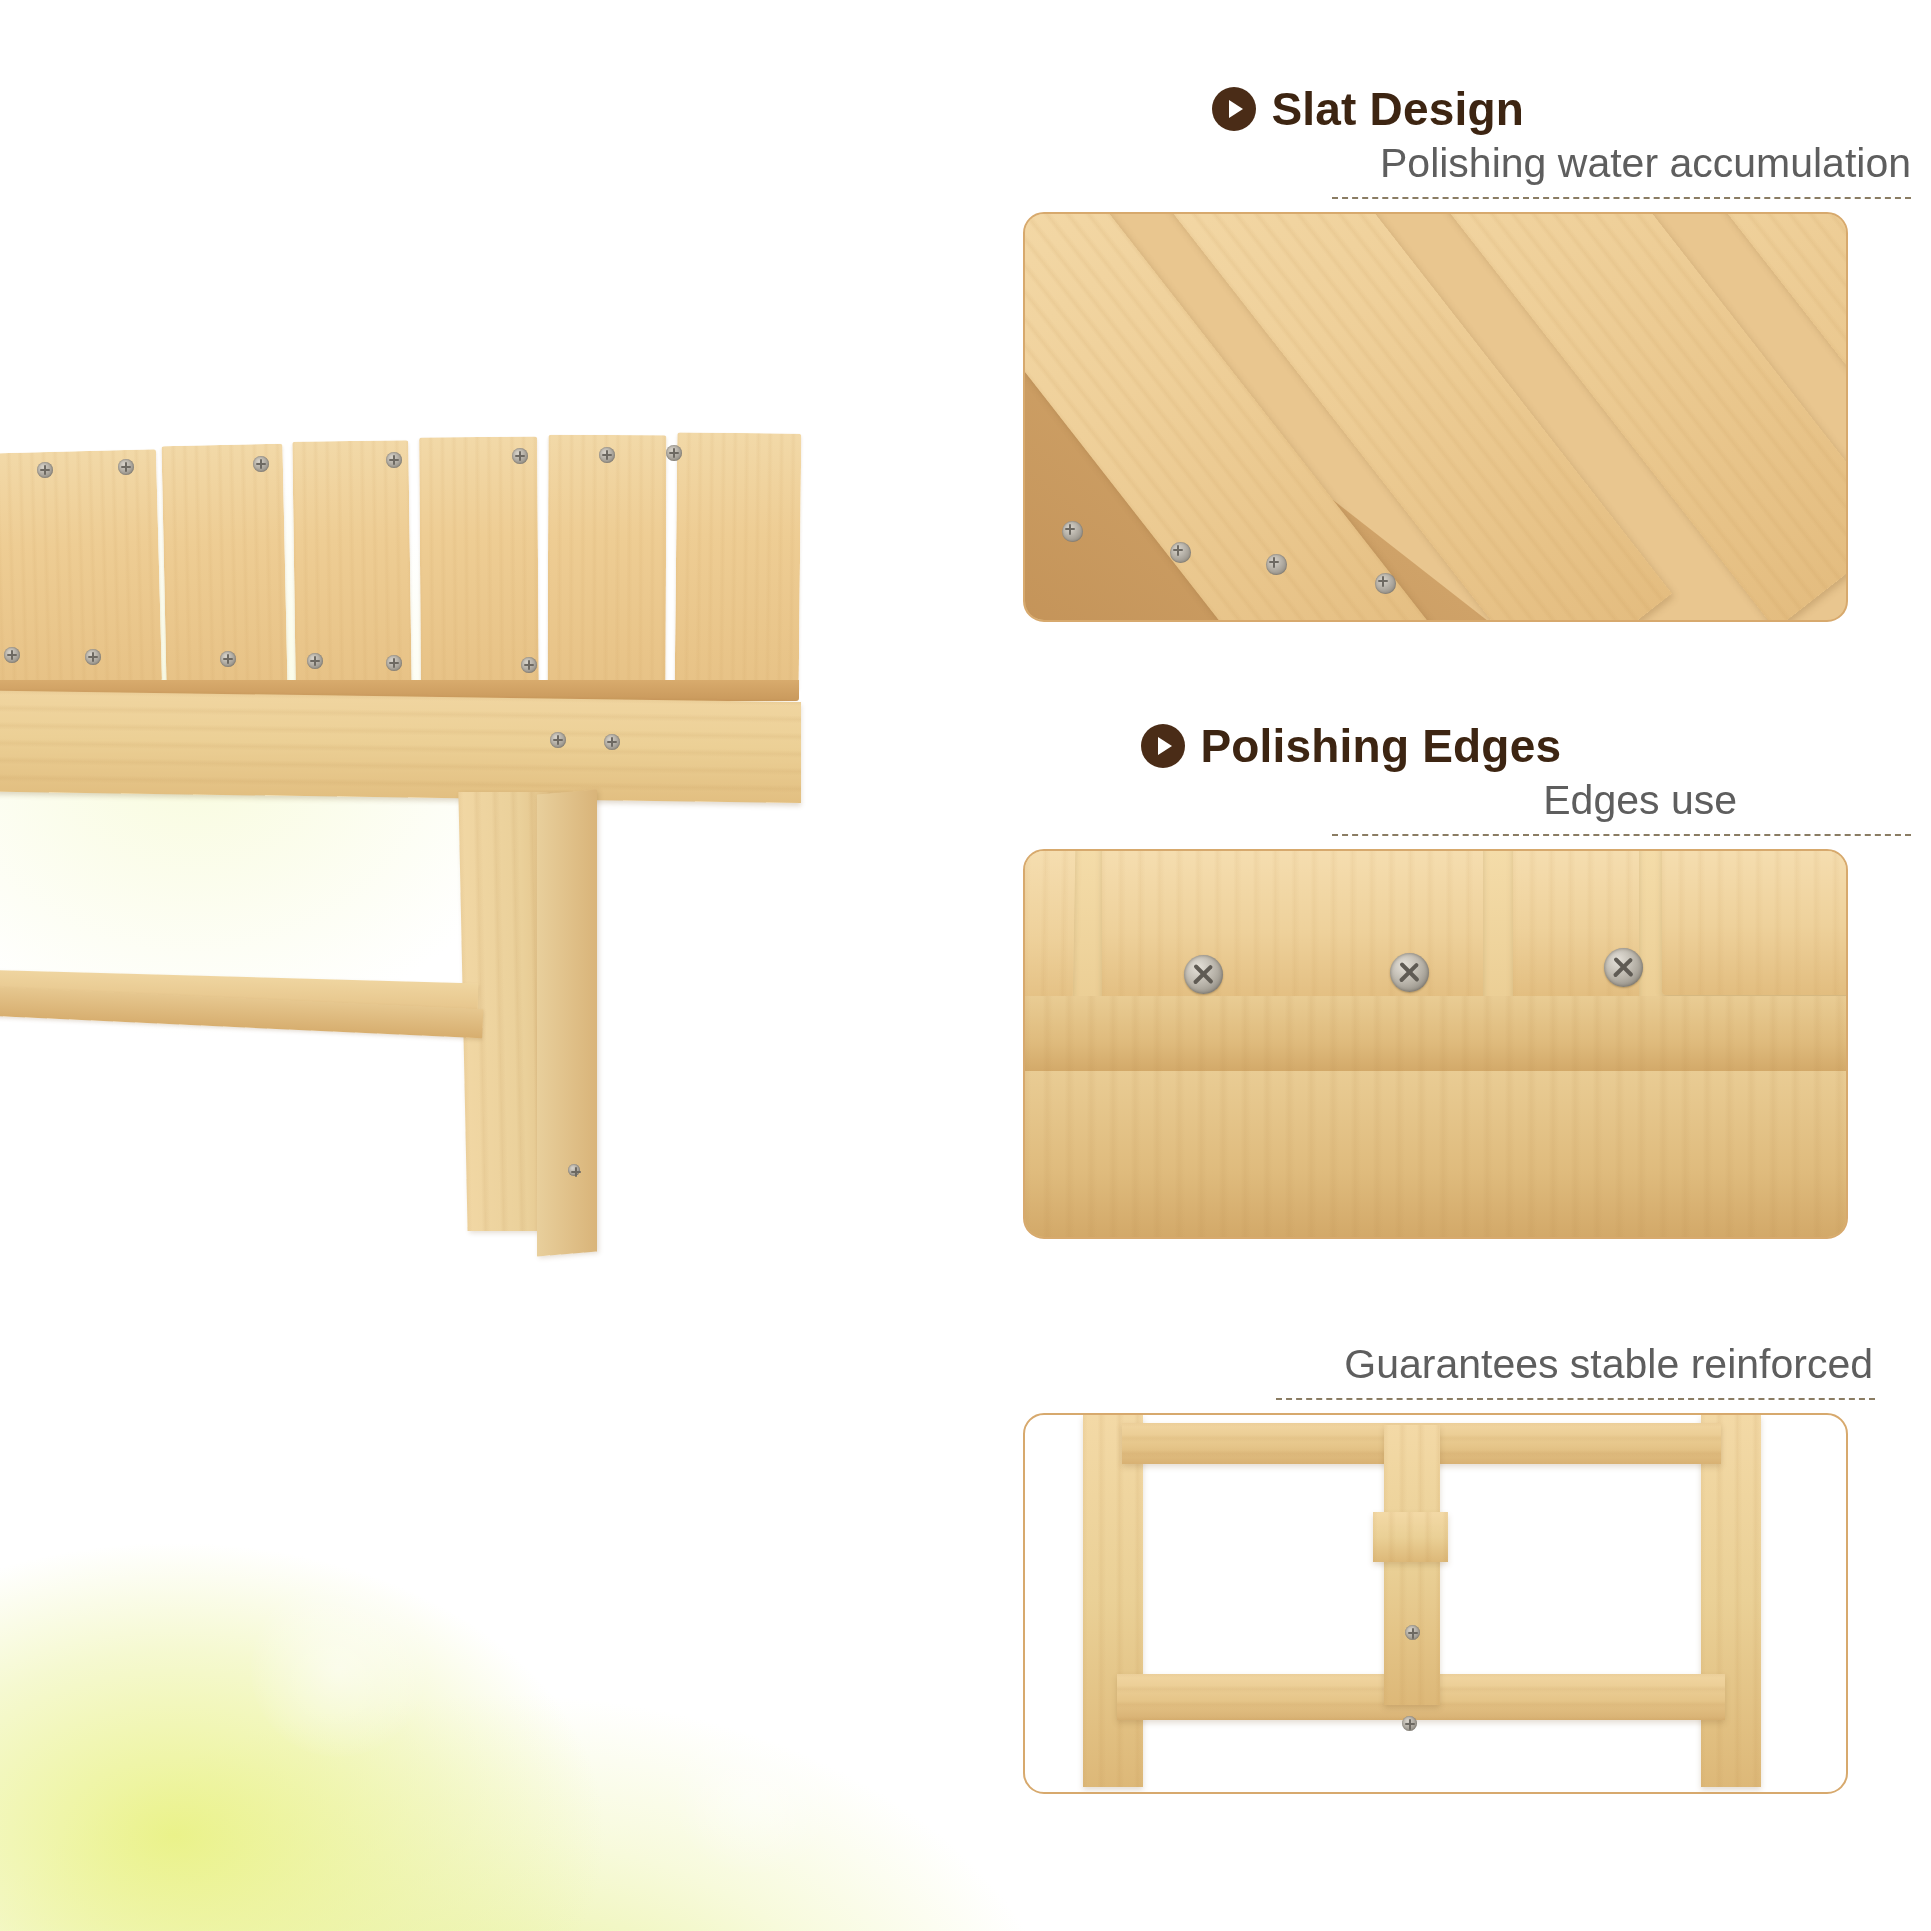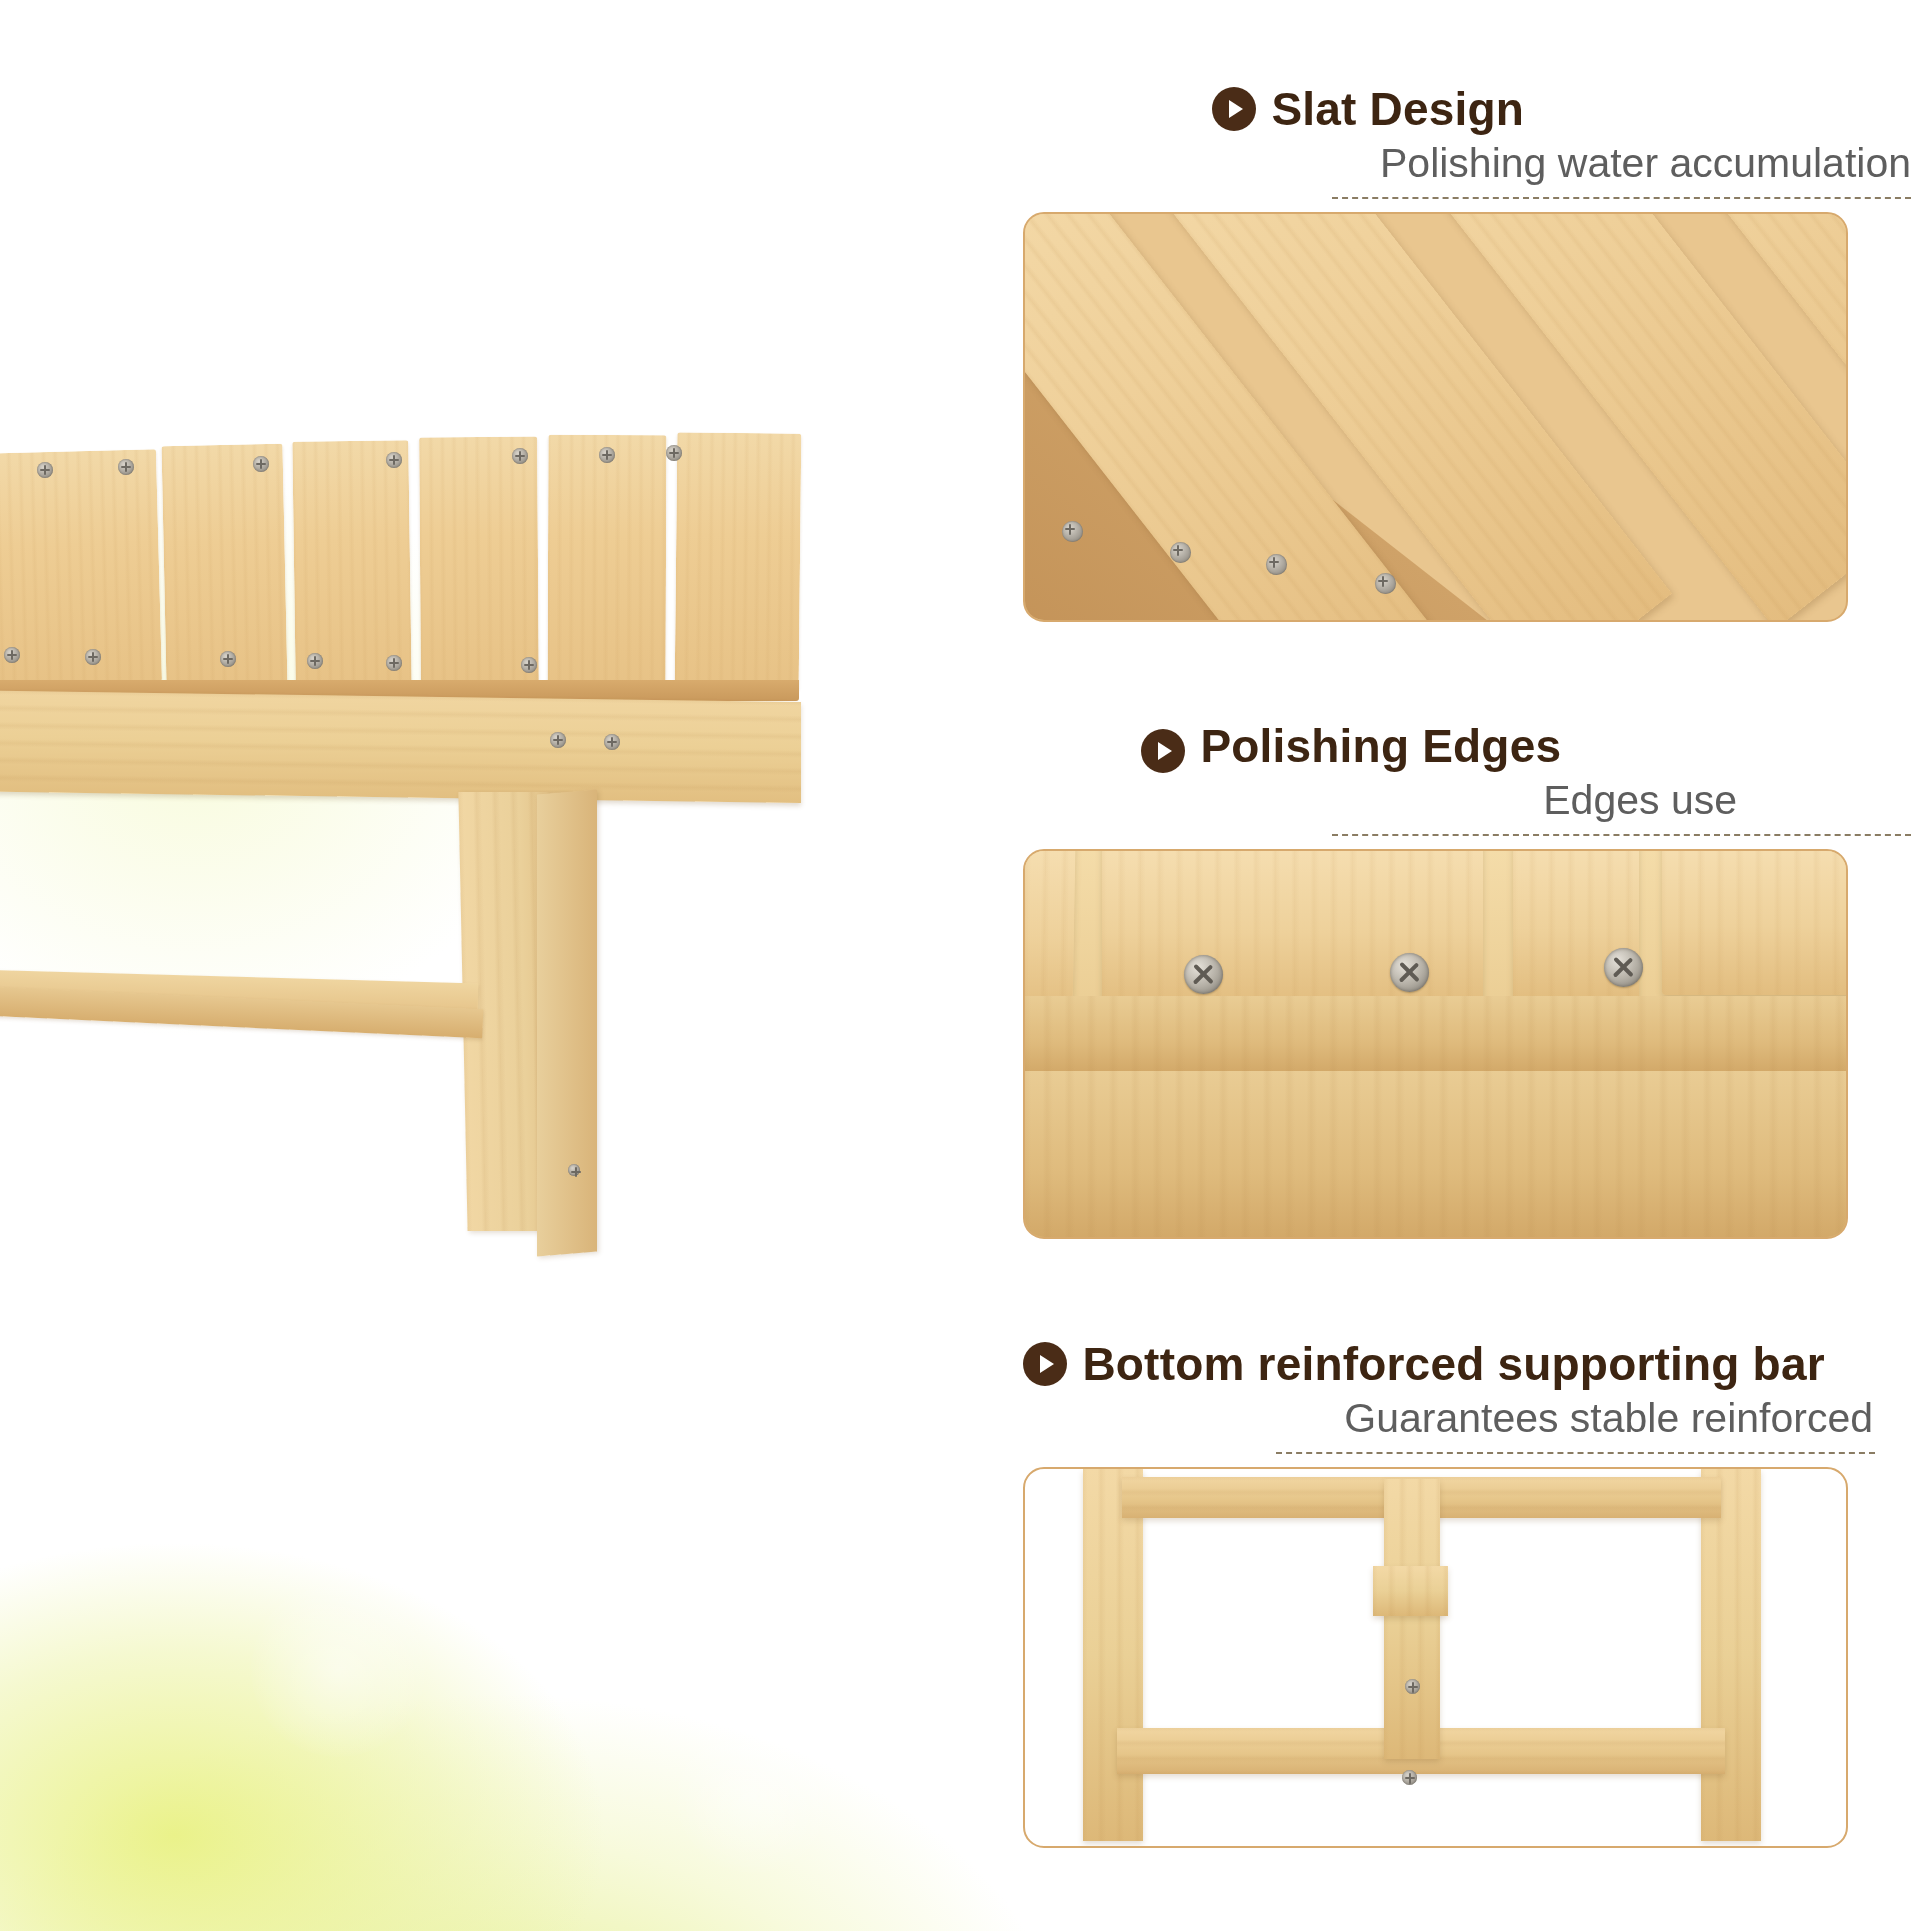--- a/index.html
+++ b/index.html
@@ -293,21 +293,21 @@
       <div class="c1-slat" style="left:710px;  top:-348px; width:174px; height:811px; transform:rotate(-38deg);"></div>
 
       <div class="screw" style="left:37px;  top:307px; width:21px; height:21px;"></div>
       <div class="screw" style="left:145px; top:328px; width:21px; height:21px;"></div>
       <div class="screw" style="left:241px; top:340px; width:21px; height:21px;"></div>
       <div class="screw" style="left:350px; top:359px; width:21px; height:21px;"></div>
     </div>
   </div>
 
   <div class="feature" style="left:1023px; top:719px;">
-    <div class="feature-head" style="justify-content:flex-start; padding-left:118px;align-items:flex-end;">
+    <div class="feature-head" style="justify-content:flex-start; padding-left:118px;">
       <span class="play-icon"></span>
       <span class="feature-title">Polishing Edges</span>
     </div>
     <div class="feature-sub" style="padding-right:174px;">Edges use</div>
     <div class="dashline" style="width:579px;"></div>
 
     <div class="photo-card" style="margin-top:13.5px; width:821px; height:386px; background:linear-gradient(180deg,#f4dca9 0%, #e8c98d 55%, #dcb878 100%);">
       <div class="c2-block" style="left:-19.3px; top:-9.7px; width:68px;  height:174px; transform:rotate(1deg);"></div>
       <div class="c2-block" style="left:77px;  top:-9.7px; width:381px; height:164px;"></div>
       <div class="c2-block" style="left:488px; top:-9.7px; width:126px; height:159px;"></div>
@@ -316,24 +316,20 @@
       <div class="c2-beam" style="left:0;    top:145px; width:821px; height:77px;"></div>
       <div class="c2-beam" style="left:0; top:220px; width:821px; height:169px; background:linear-gradient(180deg,#e3c287 0%, #d9b removeable 0%, #d3a96a 100%);"></div>
 
       <div class="screw-big" style="left:159px; top:104px;"></div>
       <div class="screw-big" style="left:365px; top:102px;"></div>
       <div class="screw-big" style="left:579px; top:97px;"></div>
     </div>
   </div>
 
   <div class="feature" style="left:1023px; top:1337px; width:908px;">
-    <div class="feature-head" style="justify-content:flex-start; padding-left:0px;">
-      <span class="play-icon"></span>
-      <span class="feature-title">Bottom reinforced supporting bar</span>
-    </div>
     <div class="feature-sub" style="padding-right:58px;">Guarantees stable reinforced</div>
     <div class="dashline" style="width:599px; margin-right:56px;"></div>
 
     <div class="photo-card" style="margin-top:13.5px; width:821px; height:377px; background:#ffffff; border-color:#d7a96d;">
       <div class="c3-part" style="left:58px;  top:0;   width:60px;  height:372px;"></div>
       <div class="c3-part" style="left:676px; top:0;   width:60px;  height:372px;"></div>
       <div class="c3-part h" style="left:97px; top:7.7px;  width:599px; height:41px;"></div>
       <div class="c3-part h" style="left:92px;  top:259px; width:608px; height:46px;"></div>
       <div class="c3-part" style="left:359px; top:9.7px; width:56px; height:280px;"></div>
       <div class="c3-part" style="left:348px; top:97px; width:75px; height:50px; background:linear-gradient(180deg,#e9cc93 0%, #d9b removeable 0%, #d6ad6e 100%);"></div>

